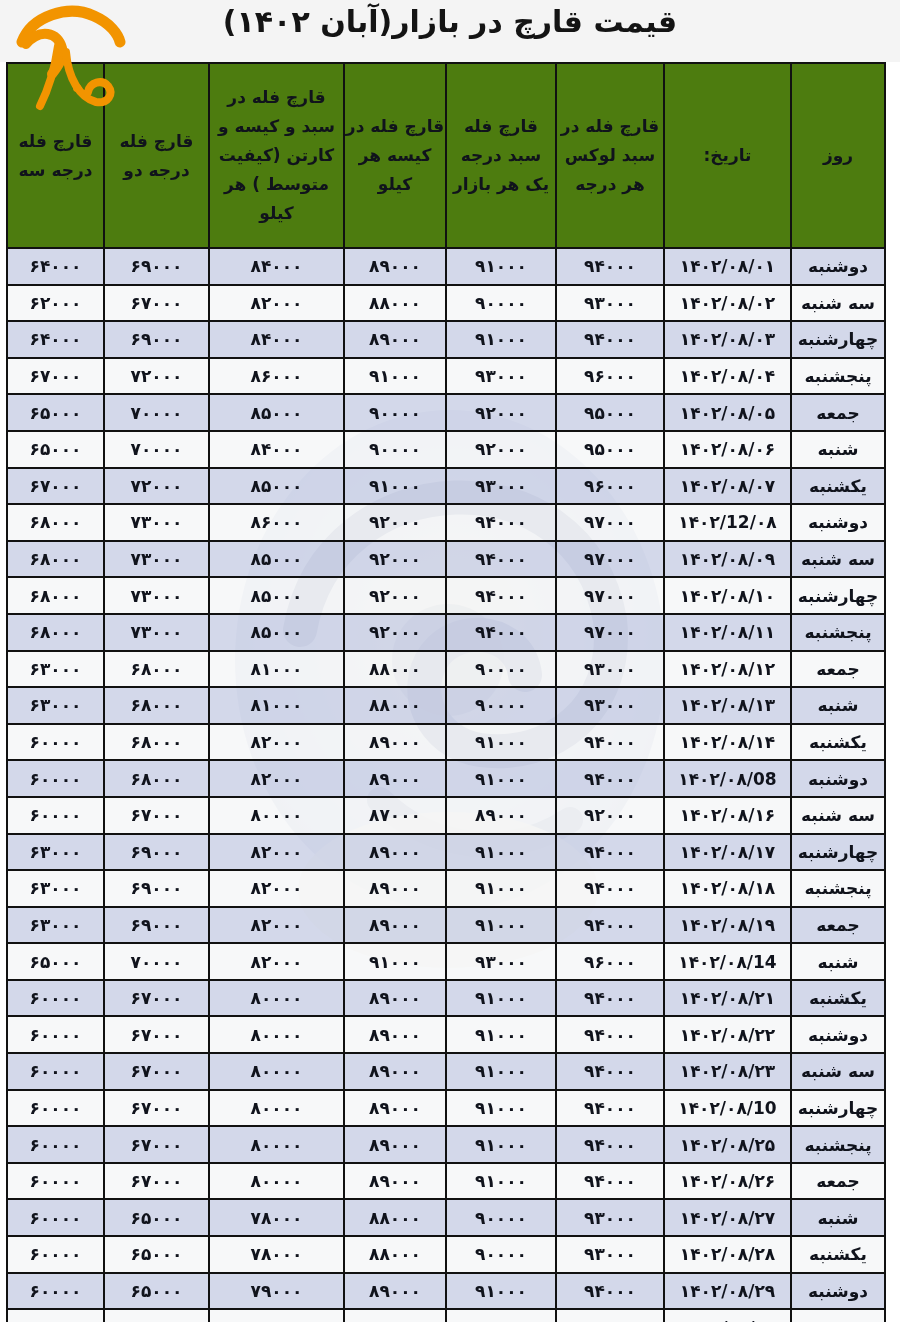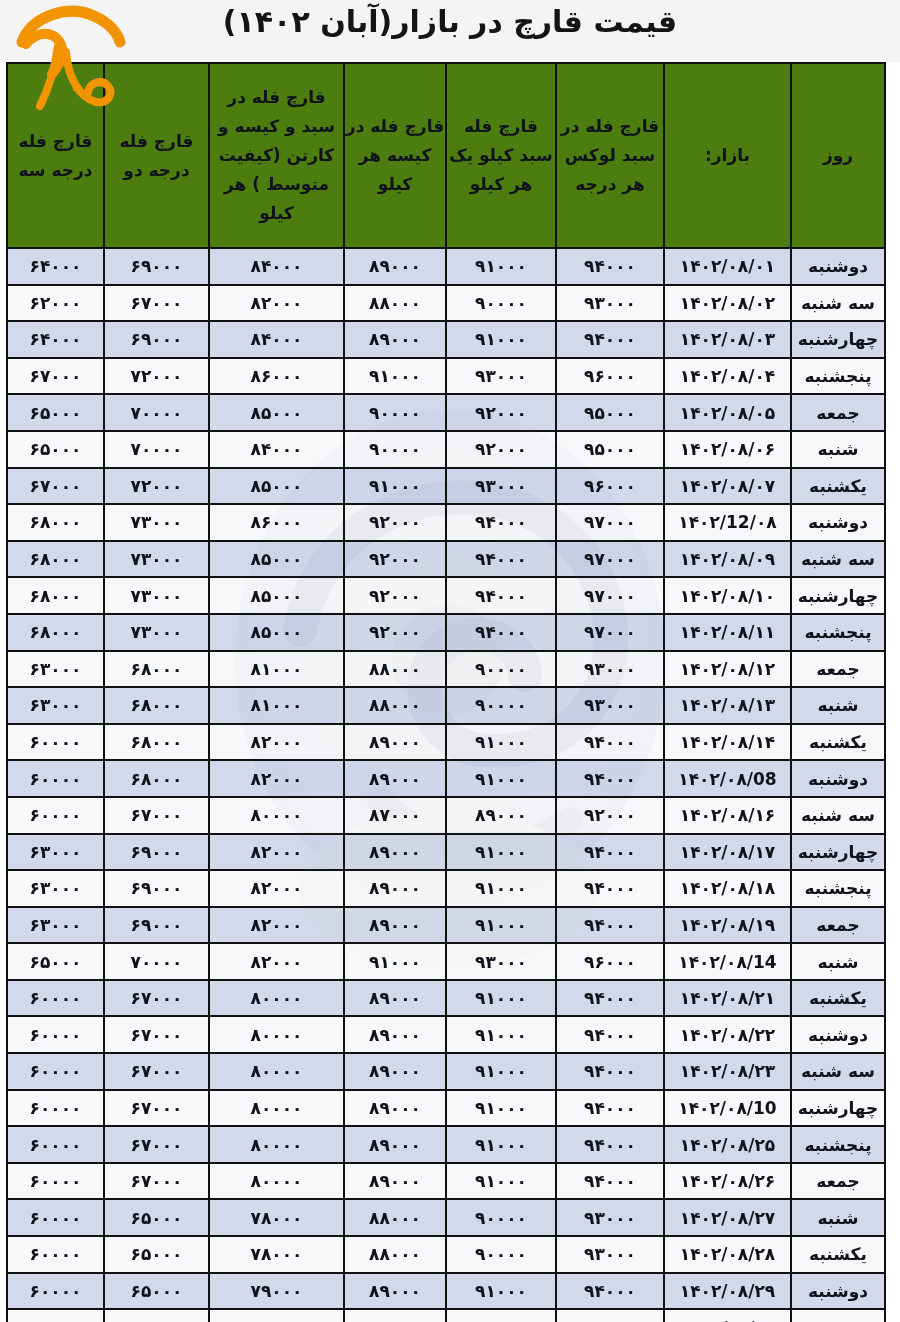--- a/index.html
+++ b/index.html
@@ -165,23 +165,23 @@
         <col class="c-lux">
         <col class="c-g1">
       <col class="c-bag">
         <col class="c-mid">
         <col class="c-g2">
         <col class="c-g3">
     </colgroup>
     <thead>
       <tr>
         <th>روز</th>
-        <th>بازار:</th>
+        <th>تاریخ:</th>
         <th>قارچ فله در سبد لوکس هر درجه</th>
-        <th>قارچ فله سبد کیلو یک هر کیلو</th>
+        <th>قارچ فله سبد درجه یک هر بازار</th>
         <th>قارچ فله در کیسه هر کیلو</th>
         <th>قارچ فله در سبد و کیسه و کارتن (کیفیت متوسط ) هر کیلو</th>
         <th>قارچ فله درجه دو</th>
         <th>قارچ فله درجه سه</th>
       </tr>
     </thead>
     <tbody id="table-body">
         <tr class="odd">
           <td class="day-cell">دوشنبه</td>
           <td class="date-cell">۱۴۰۲/۰۸/۰۱</td>

